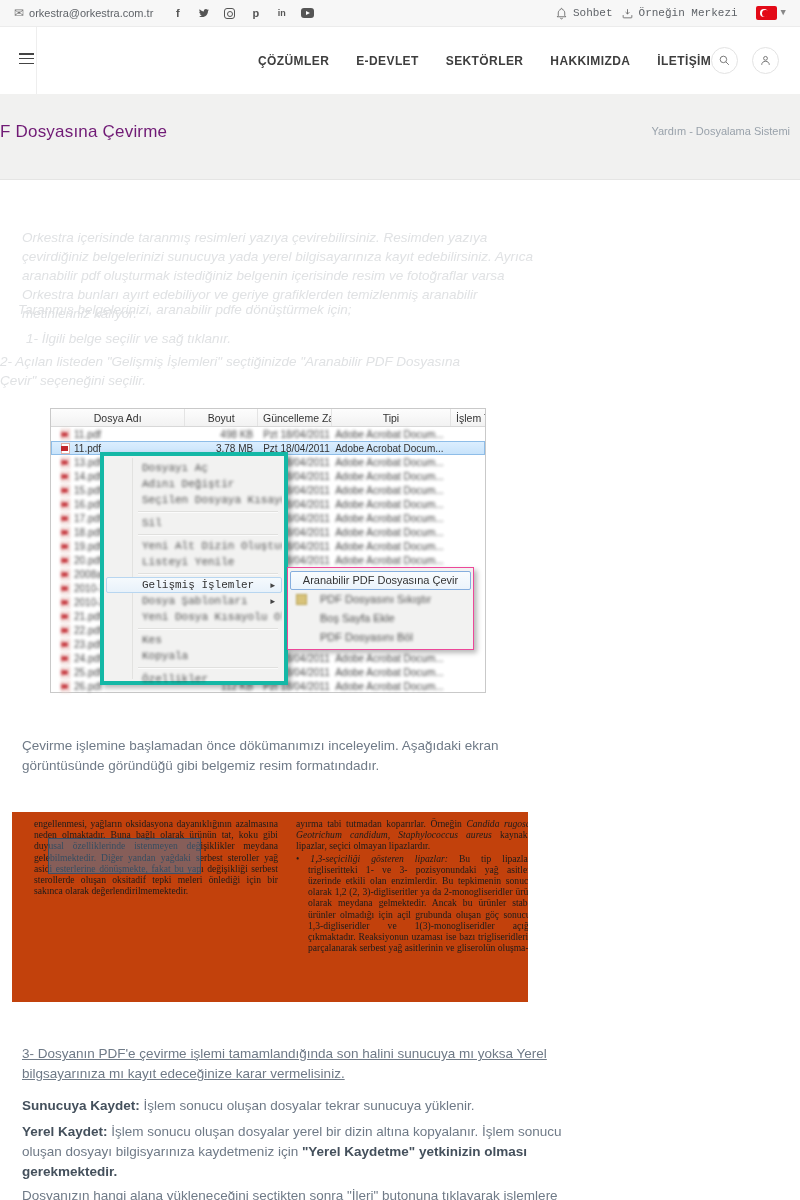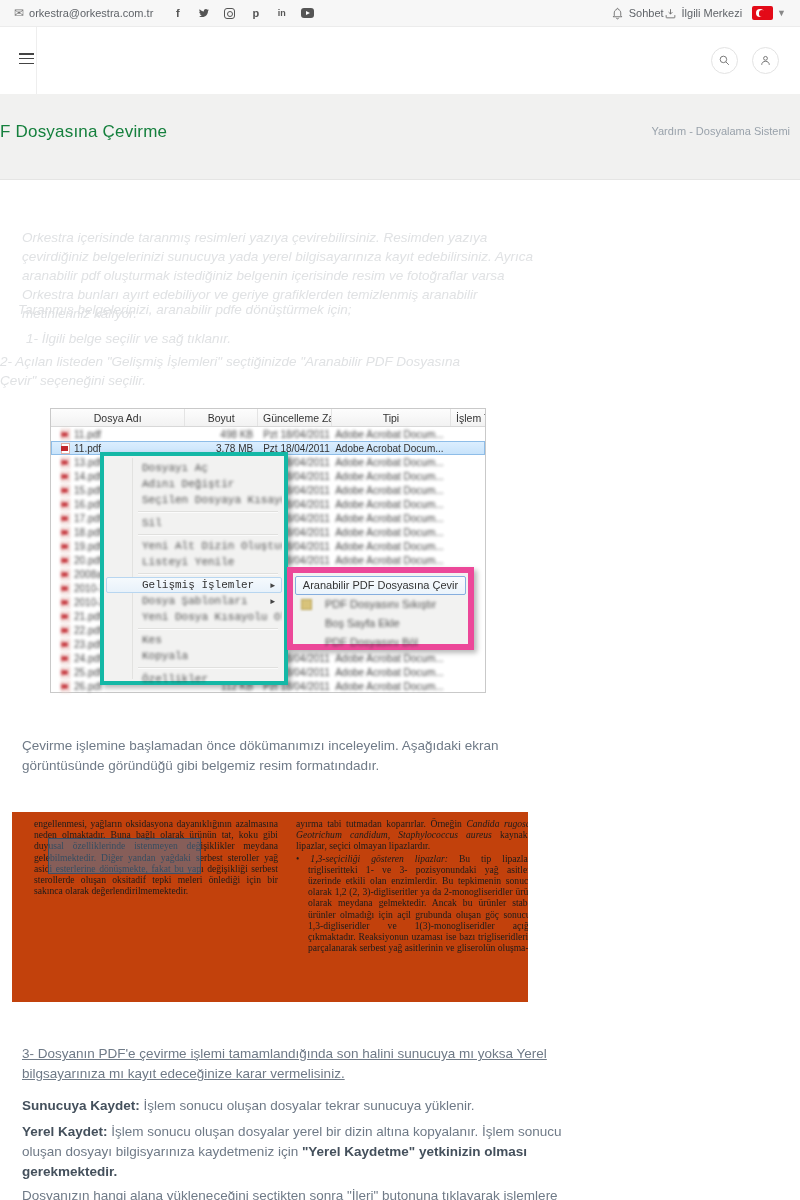--- a/index.html
+++ b/index.html
@@ -16,21 +16,21 @@
   .social { display:flex; align-items:center; gap:13px; margin-left:18px; }
   .sicon { width:13px; height:13px; display:inline-flex; align-items:center; justify-content:center;
            color:#555; font-weight:bold; font-size:11px; cursor:pointer; }
   .sicon svg { width:12px; height:12px; fill:#555; }
   .ig { width:11px; height:11px; border:1.4px solid #555; border-radius:3px; position:relative; }
   .ig:after { content:""; position:absolute; left:2px; top:2px; width:4px; height:4px;
               border:1.2px solid #555; border-radius:50%; }
   .yt { width:13px; height:10px; background:#555; border-radius:3px; position:relative; }
   .yt:after { content:""; position:absolute; left:5px; top:2.5px;
               border-left:4px solid #fff; border-top:2.5px solid transparent; border-bottom:2.5px solid transparent; }
-  .topbar .right { margin-left:auto; display:flex; align-items:center; margin-right:14px; }
+  .topbar .right { margin-left:auto; display:flex; align-items:center; gap:8px; margin-right:14px;font-family:Liberation Mono, monospace; }
   .tb-item { display:flex; align-items:center; gap:5px; cursor:pointer; color:#5f6368; }
   .tb-item svg { width:13px; height:13px; stroke:#666; fill:none; stroke-width:1.6; }
   .flagwrap { display:flex; align-items:center; gap:4px; margin-left:10px; cursor:pointer; }
   .flag { width:21px; height:14px; background:#e30a17; border-radius:2px; position:relative; overflow:hidden; }
   .flag:before { content:""; position:absolute; left:4px; top:3px; width:8px; height:8px;
                  background:#fff; border-radius:50%; }
   .flag:after  { content:""; position:absolute; left:6.5px; top:4px; width:6.5px; height:6.5px;
                  background:#e30a17; border-radius:50%; }
   .caret { color:#888; font-size:9px; }
 
@@ -44,21 +44,21 @@
           color:#2f2f2f; letter-spacing:1px; cursor:pointer; }
   .nav { position:absolute; left:258px; top:0; height:67px; display:flex; align-items:center; gap:27px; }
   .nav span { font-size:12px; font-weight:bold; letter-spacing:.4px; color:#3e3e3e; cursor:pointer; }
   .circbtn { position:absolute; top:20px; width:27px; height:27px; border:1px solid #e3e3e3;
              border-radius:50%; display:flex; align-items:center; justify-content:center; cursor:pointer; }
   .circbtn svg { width:13px; height:13px; stroke:#666; fill:none; stroke-width:1.6; }
 
   
   .band { position:absolute; top:94px; left:0; width:800px; height:86px;
           background:#f1f1f0; border-bottom:1px solid #e5e5e4; }
-  .ptitle { position:absolute; left:0px; top:28px; font-size:17px; color:#15803d; letter-spacing:.2px; }
+  .ptitle { position:absolute; left:0px; top:28px; font-size:17px; color:#701a75; letter-spacing:.2px; }
   .bcrumb { position:absolute; right:10px; top:31px; font-size:11px; color:#99a2ab; }
   .bcrumb span { cursor:pointer; }
 
   
   .faded { position:absolute; color:#e0e2e4; font-style:italic; font-size:13.5px; line-height:19px; }
   .para  { position:absolute; font-size:13.5px; line-height:20px; color:#6f7a87; }
   .blabel { font-weight:bold; color:#44505c; }
   .bseg   { font-weight:bold; color:#44505c; }
 
   
@@ -86,21 +86,21 @@
   .ctx:before { content:""; position:absolute; left:28px; top:2px; bottom:2px; width:1px; background:#e2e2e0; }
   .mi { position:relative; height:16px; line-height:16px; padding-left:36px; white-space:nowrap; overflow:hidden; }
   .mi .lbl { display:inline-block; }
   .mi.blur .lbl { filter:blur(1.5px); opacity:.85; }
   .mi .arrow { position:absolute; right:7px; top:1px; font-size:8px; color:#444; }
   .mi.hl { background:linear-gradient(#f6fafd,#e7f1fa); outline:1px solid #b8d6f0; outline-offset:-1px; border-radius:2px; }
   .msep { height:1px; background:#e0e0de; margin:3px 4px 3px 32px; box-shadow:0 1px 0 #fbfbfb; }
 
   
   .sub { position:absolute; left:287px; top:567px; width:187px; height:83px;
-         background:#f2f2f1; border:6px solid #ec4899; box-shadow:3px 3px 5px rgba(0,0,0,.28);
+         background:#f2f2f1; border:1px solid #ec4899; box-shadow:3px 3px 5px rgba(0,0,0,.28);
          padding:3px 2px; font-size:11px; color:#333; }
   .smi { position:relative; height:19px; line-height:19px; padding-left:30px; white-space:nowrap; overflow:hidden; }
   .smi.blur .lbl { filter:blur(1.5px); opacity:.85; }
   .smi.sel { background:linear-gradient(#fafcfe,#eaf3fb); outline:1px solid #86aede; outline-offset:-1px;
              border-radius:2px; text-align:center; padding-left:0; }
   .smicon { position:absolute; left:6px; top:4px; width:11px; height:11px;
             background:#d8c37a; border:1px solid #b9a45c; filter:blur(1.2px); }
 
   
   .scan { position:absolute; left:12px; top:812px; width:516px; height:190px;
@@ -143,36 +143,43 @@
     <div class="tb-item">
       <svg viewBox="0 0 24 24">
           <path d="M18 16v-5c0-3.1-1.6-5.6-4.5-6.3V4c0-.8-.7-1.5-1.5-1.5S10.5 3.2 10.5 4v.7C7.6 5.4 6 7.9 6 11v5l-2 2h16l-2-2zM10 20c0 1.1.9 2 2 2s2-.9 2-2"></path>
         </svg>
       <span>Sohbet</span>
     </div>
     <div class="tb-item">
       <svg viewBox="0 0 24 24">
           <path d="M12 4v9m0 0l-3.5-3.5M12 13l3.5-3.5M4 15v4a1 1 0 0 0 1 1h14a1 1 0 0 0 1-1v-4"></path>
         </svg>
-      <span>İlgili Merkezi</span>
+      <span>Örneğin Merkezi</span>
     </div>
     <div class="flagwrap">
       <span class="flag"></span>
       <span class="caret">▼</span>
     </div>
   </div>
 </div>
 
 <div class="mainhdr">
   <div class="burger">
       <i></i>
       <i></i>
       <i></i>
     </div>
   <div class="hdr-divider"></div>
+  <div class="nav" id="nav">
+      <span>ÇÖZÜMLER</span>
+      <span>E-DEVLET</span>
+      <span>SEKTÖRLER</span>
+      <span>HAKKIMIZDA</span>
+      <span>İLETİŞİM</span>
+    </div>
   <div class="circbtn" style="right:62px;">
     <svg viewBox="0 0 24 24">
         <circle cx="10" cy="10" r="6"></circle>
         <path d="M14.5 14.5L20 20"></path>
       </svg>
   </div>
   <div class="circbtn" style="right:21px;">
     <svg viewBox="0 0 24 24">
         <circle cx="12" cy="8" r="3.5"></circle>
         <path d="M5 20c0-4 3-6.5 7-6.5s7 2.5 7 6.5"></path>

